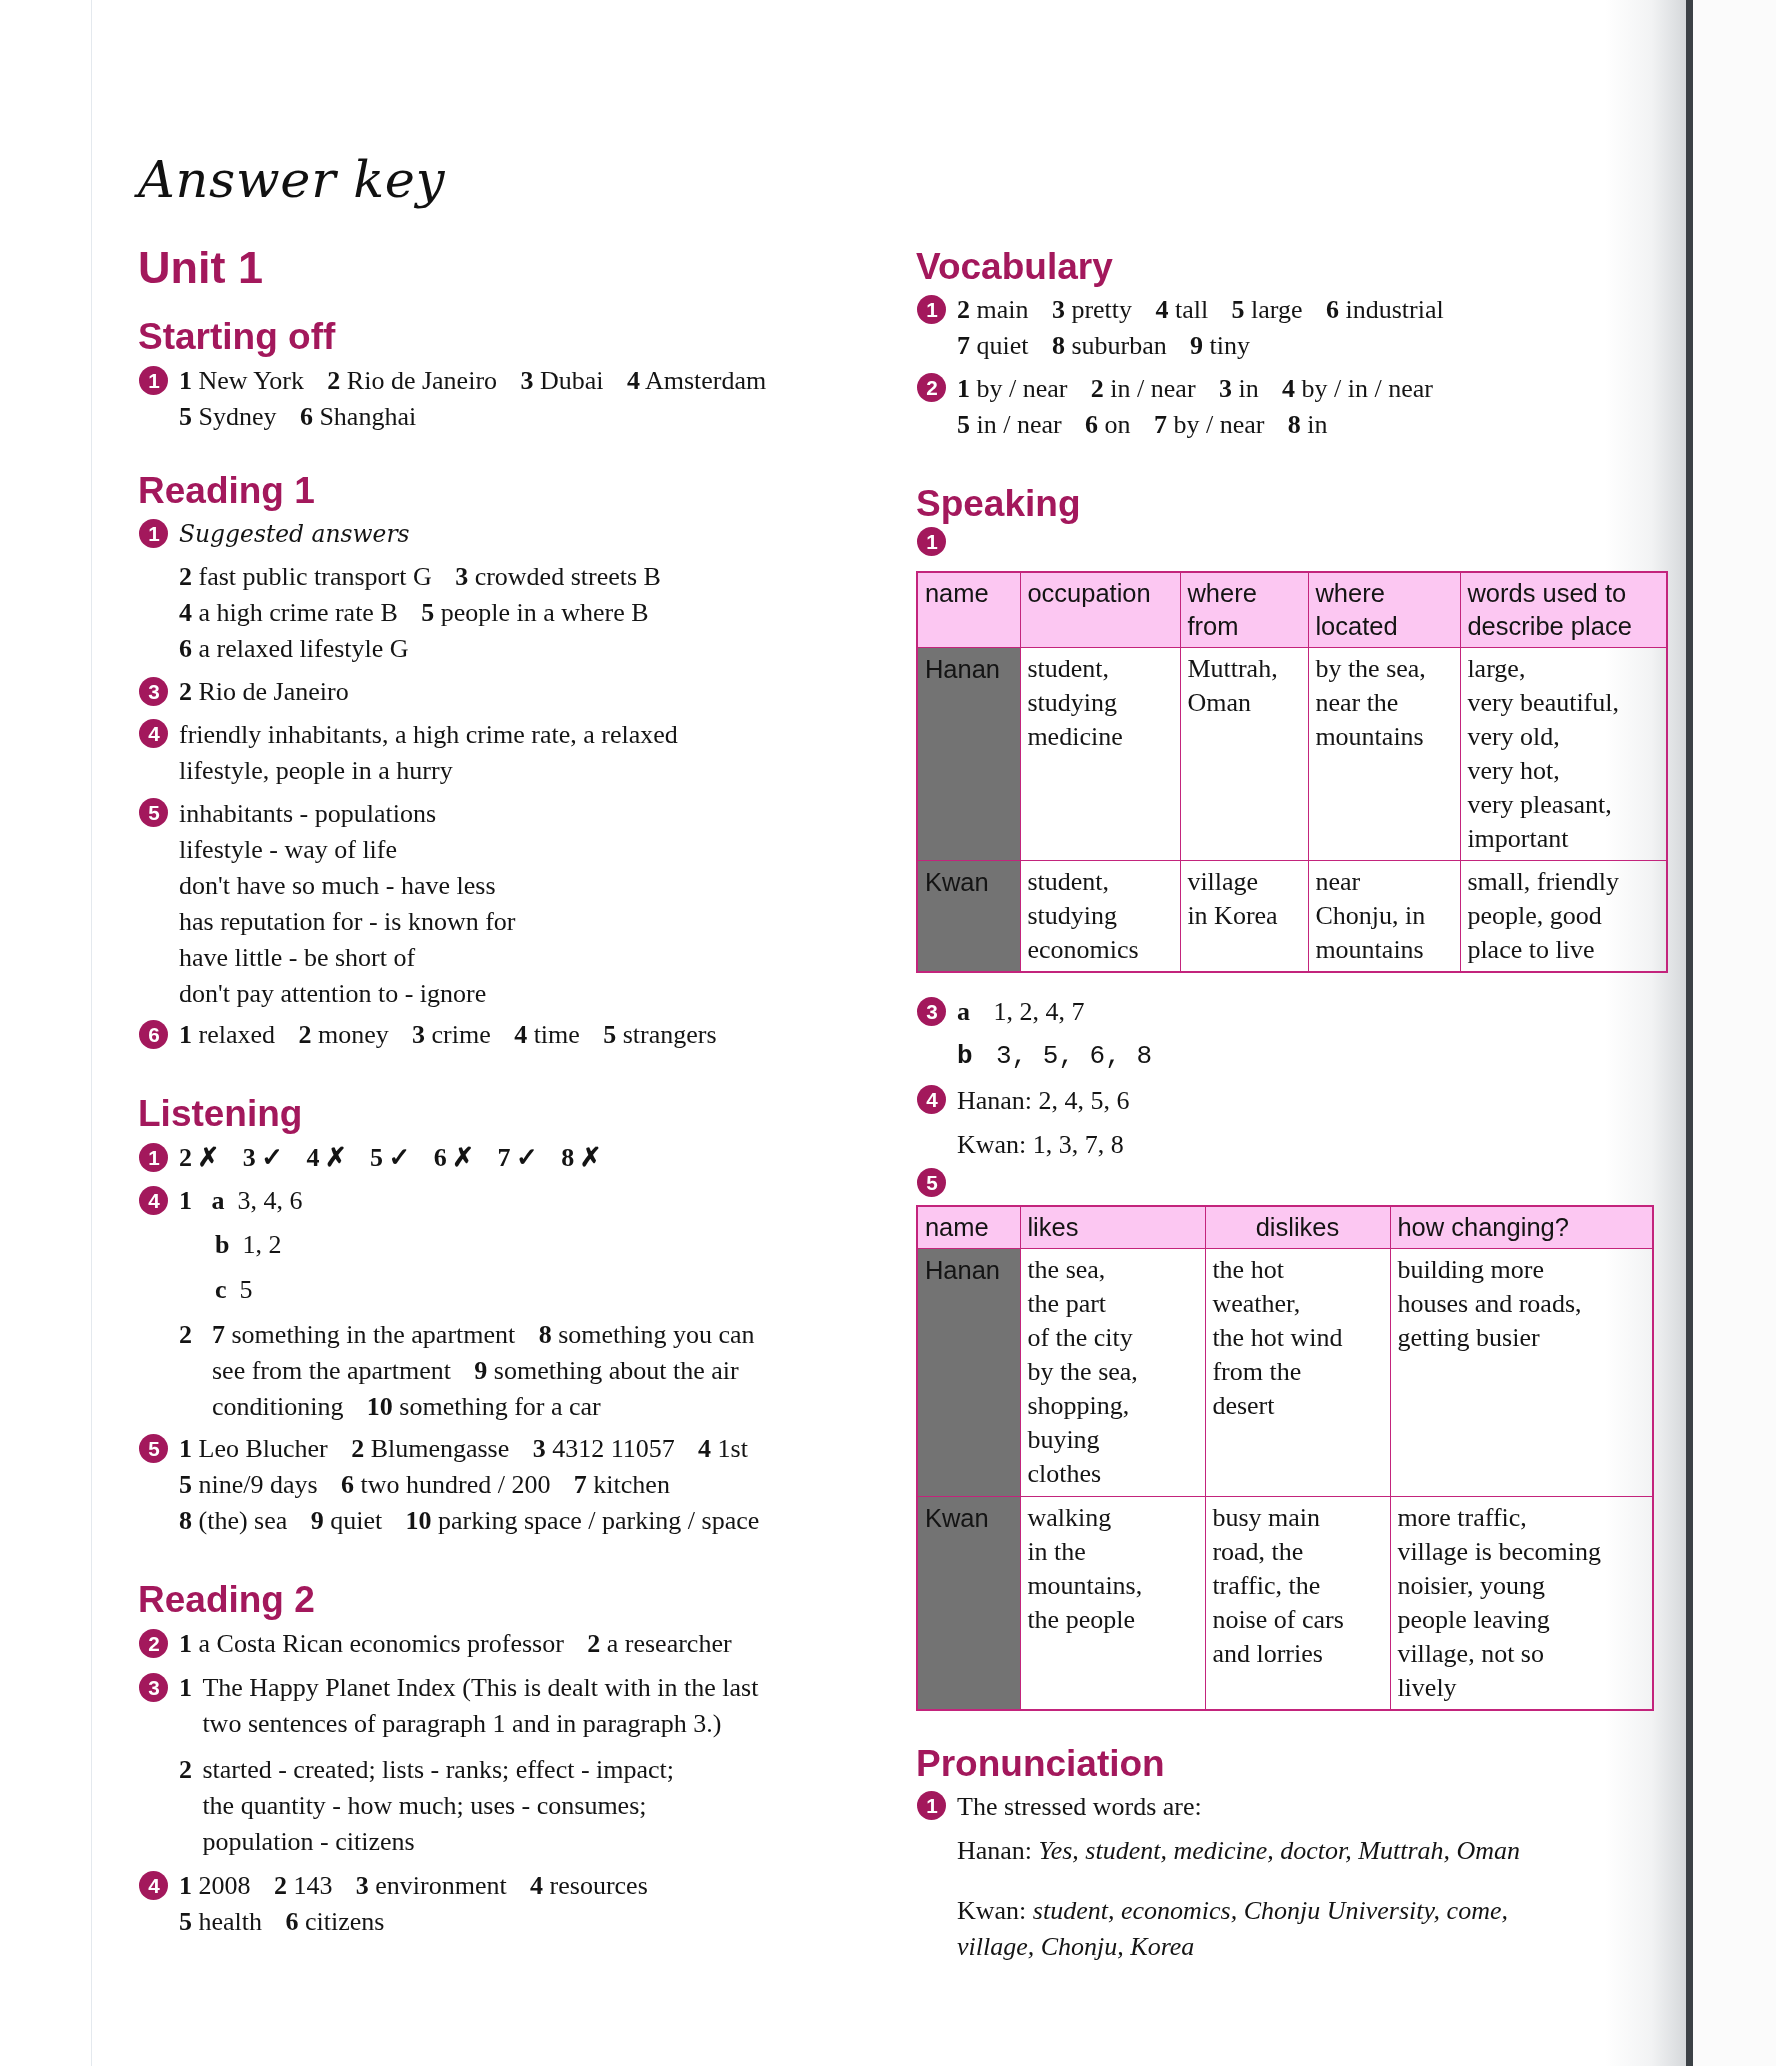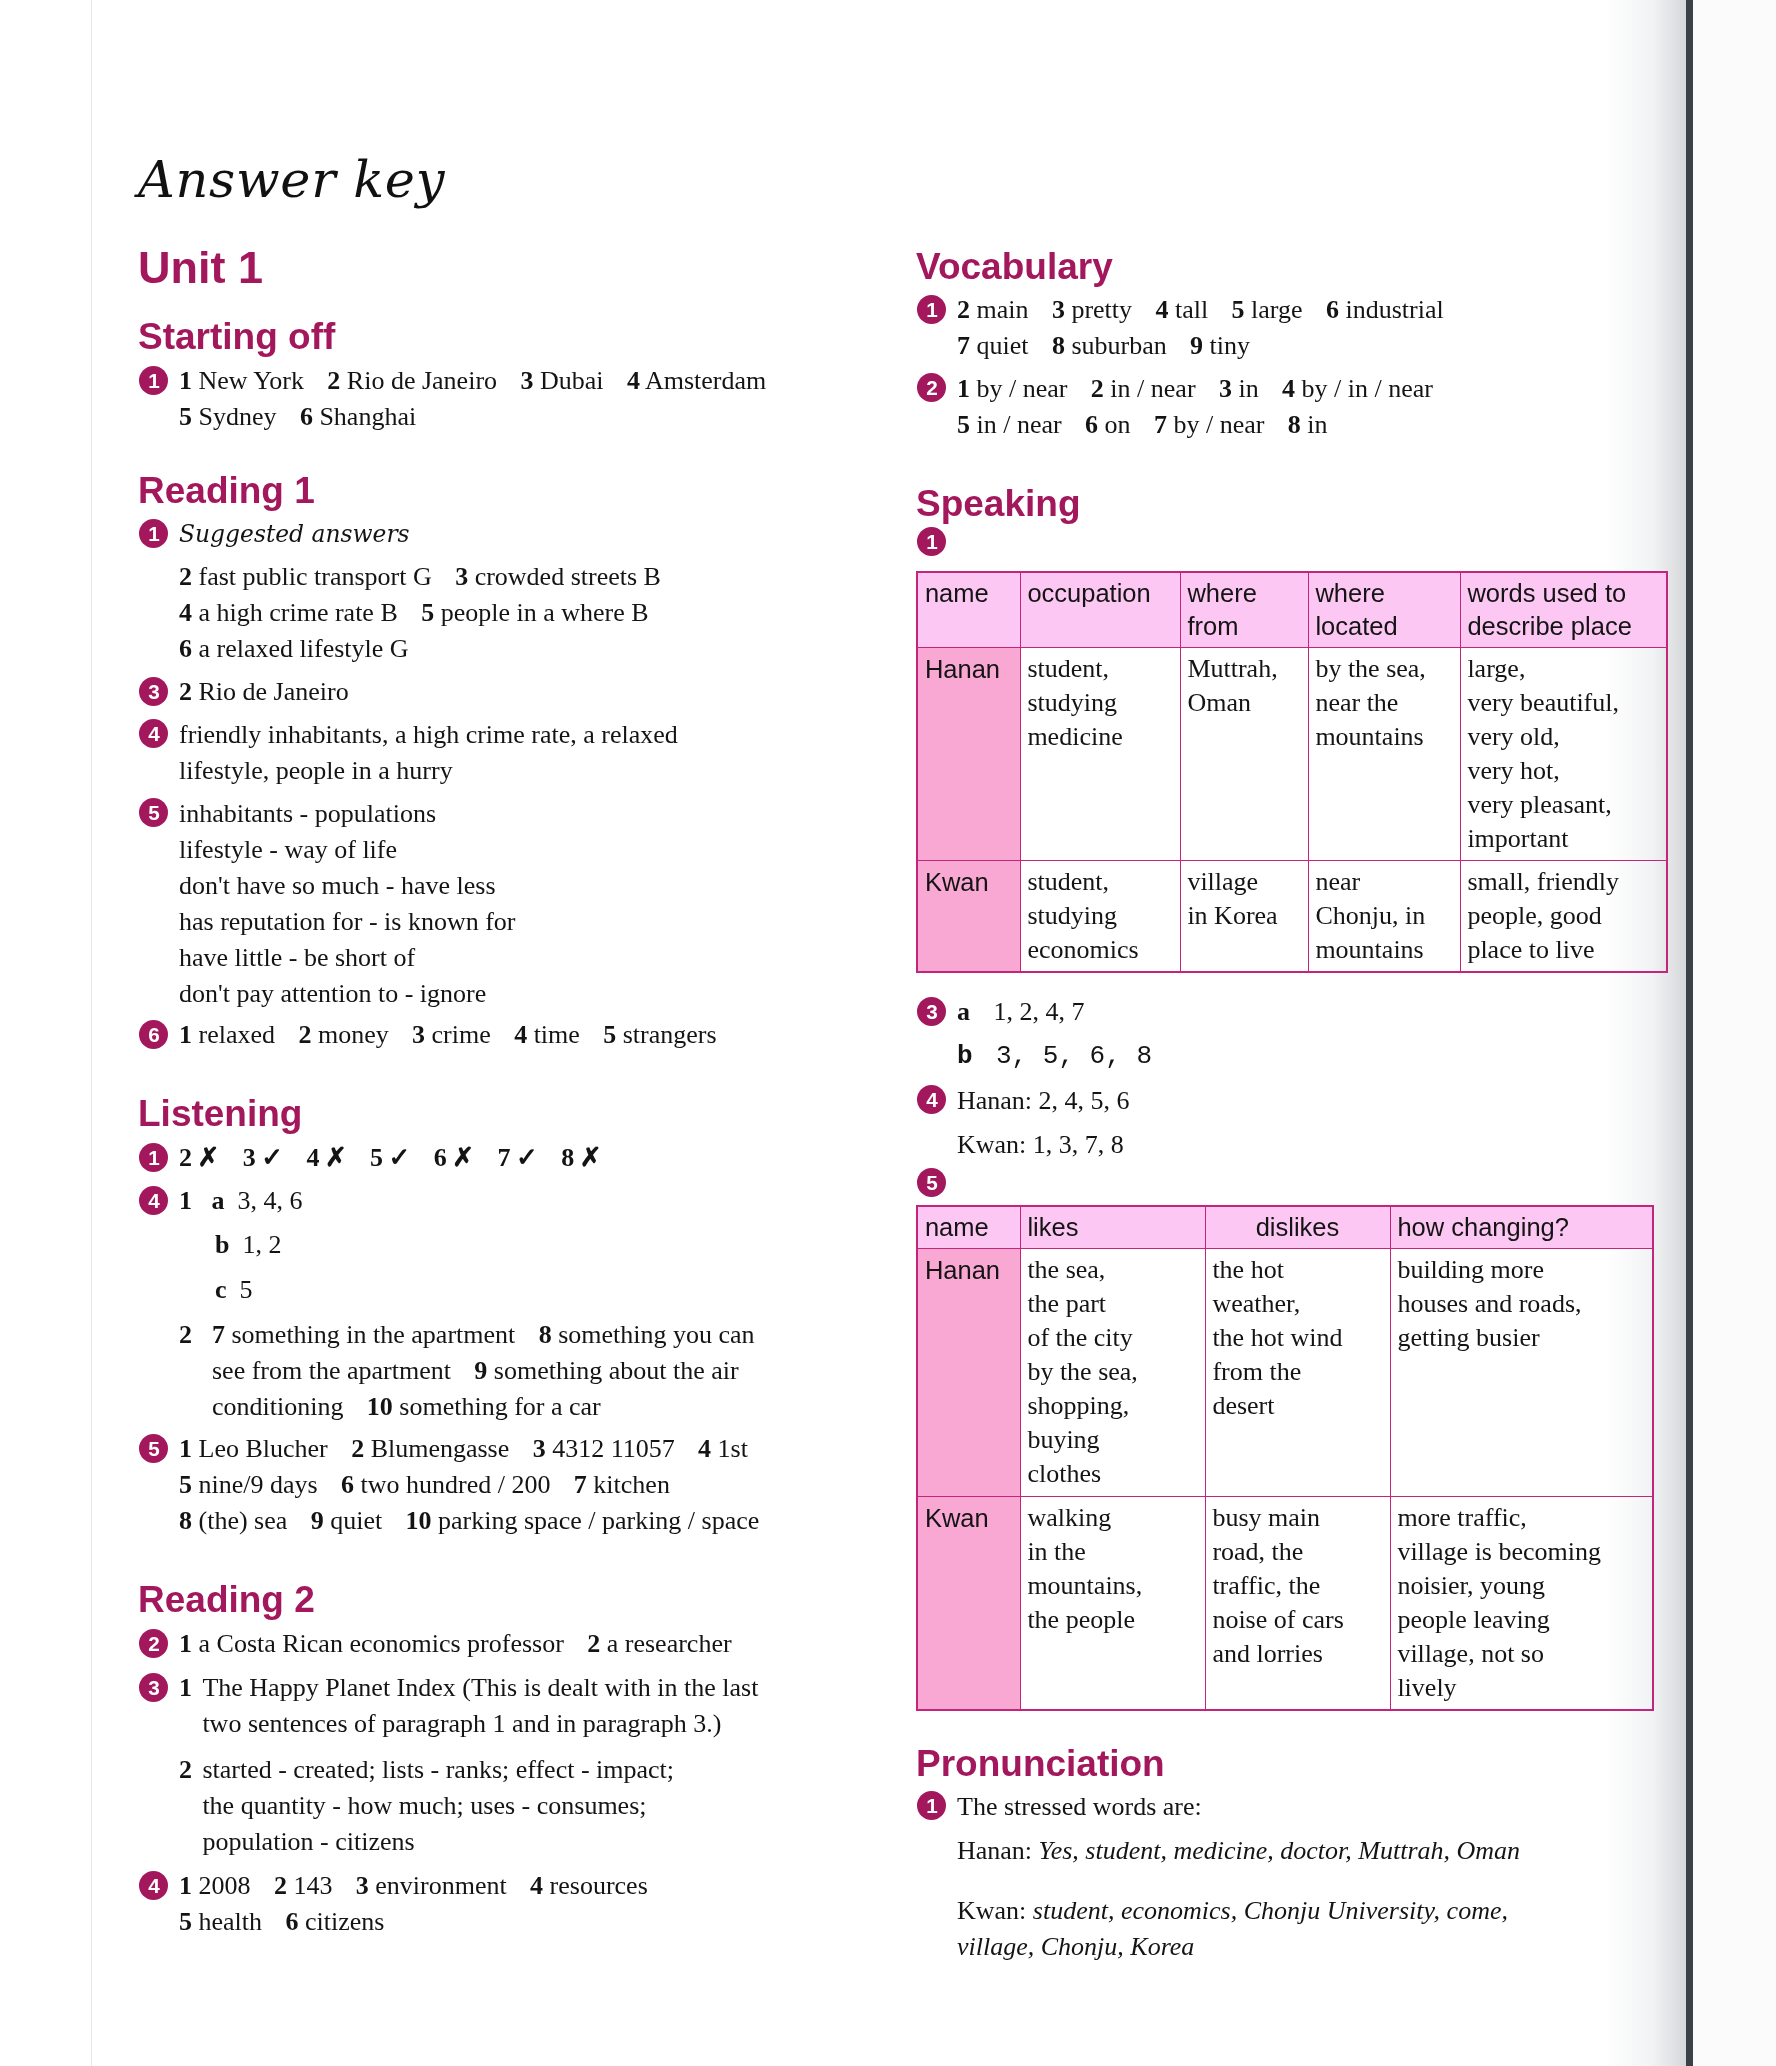--- a/index.html
+++ b/index.html
@@ -60,21 +60,21 @@
     }
     table.grid td, table.grid th {
       border: 1.4px solid #c3247c; vertical-align: top; text-align: left;
       padding: 4.1px 6.9px 4.1px 6.9px;
     }
     table.grid th {
       background: #fcc7f2; font-family: "Liberation Sans", sans-serif;
       font-weight: normal; font-size: 25.5px; line-height: 33px;
     }
     table.grid td.name {
-      background: #f9a8d4; font-family: "Liberation Sans", sans-serif; font-size: 25.5px;
+      background: #737373; font-family: "Liberation Sans", sans-serif; font-size: 25.5px;
     }
     table.grid td .cl { display: block; white-space: nowrap; }
   </style>
 </head>
 <body>
 
 <div class="margin-line"></div>
 <div class="gutter"></div>
 <div class="gutter-edge"></div>
 <div class="outer-right"></div>

